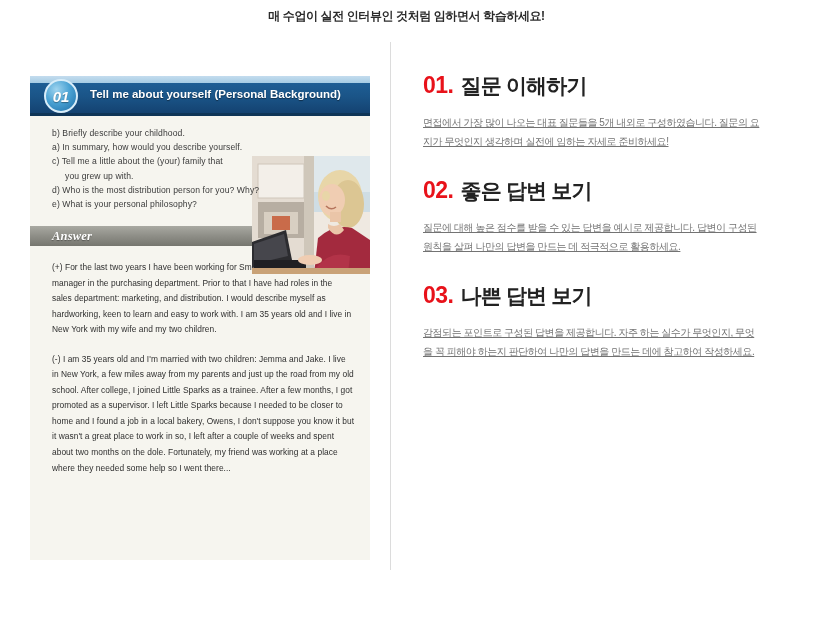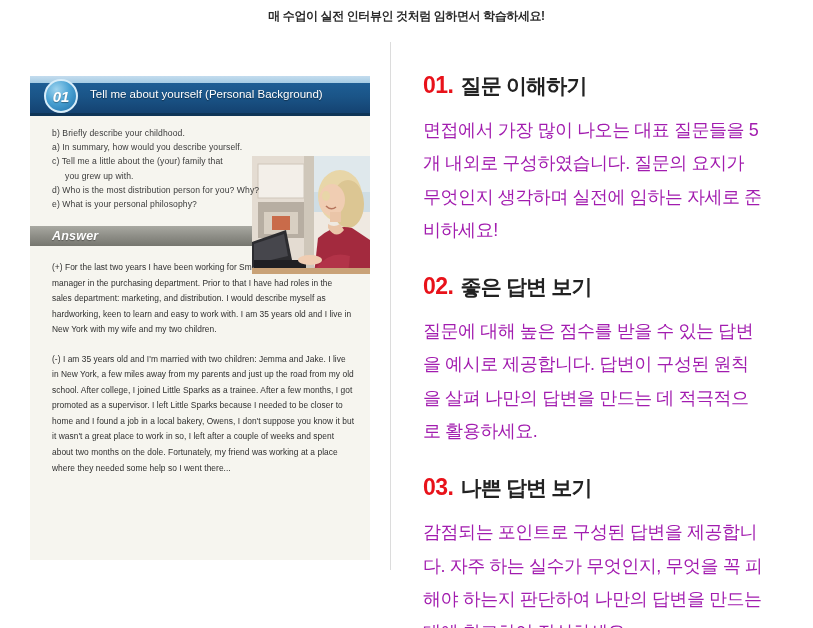--- a/index.html
+++ b/index.html
@@ -104,21 +104,21 @@
     font-style: italic;
     color: #ffffff;
     text-shadow: 0 1px 1px rgba(0,0,0,.35);
     z-index: 3;
   }
   .banner-title {
     position: absolute;
     left: 60px;
     top: 12px;
     font-size: 11.5px;
-    font-weight: normal;
+    font-weight: bold;
     color: #ffffff;
     text-shadow: 0 1px 1px rgba(0,0,0,.45);
     z-index: 2;
     white-space: nowrap;
   }
 
   
   .slide-body {
     position: relative;
     padding: 10px 14px 0 22px;
@@ -144,20 +144,21 @@
     overflow: hidden;
     z-index: 1;
   }
 
   
   .answer-bar {
     position: relative;
     margin-top: 4px;
     height: 20px;
     background: linear-gradient(to bottom, #a9a9a2 0%, #8e8e87 50%, #76766f 100%);
+    font-family: Liberation Serif, serif;
   }
   .answer-bar-label {
     position: absolute;
     left: 22px;
     top: 3px;
     font-size: 12.5px;
     font-weight: bold;
     font-style: italic;
     color: #ffffff;
     text-shadow: 0 1px 1px rgba(0,0,0,.35);
@@ -201,24 +202,25 @@
     line-height: 1;
   }
   .section-title {
     font-size: 21px;
     font-weight: bold;
     color: #222222;
     letter-spacing: -0.8px;
     line-height: 1;
   }
   .section-desc {
-    font-size: 18px;
-    color: #a21caf;
+    font-size: 10px;
+    color: #737373;
     line-height: 1.85;
     letter-spacing: -0.45px;
+    text-decoration: underline;
   }
 </style>
 </head>
 <body>
 
 <div class="page-heading">
   <div class="page-heading-text">매 수업이 실전 인터뷰인 것처럼 임하면서 학습하세요!</div>
 </div>
 
 <div class="frame">

